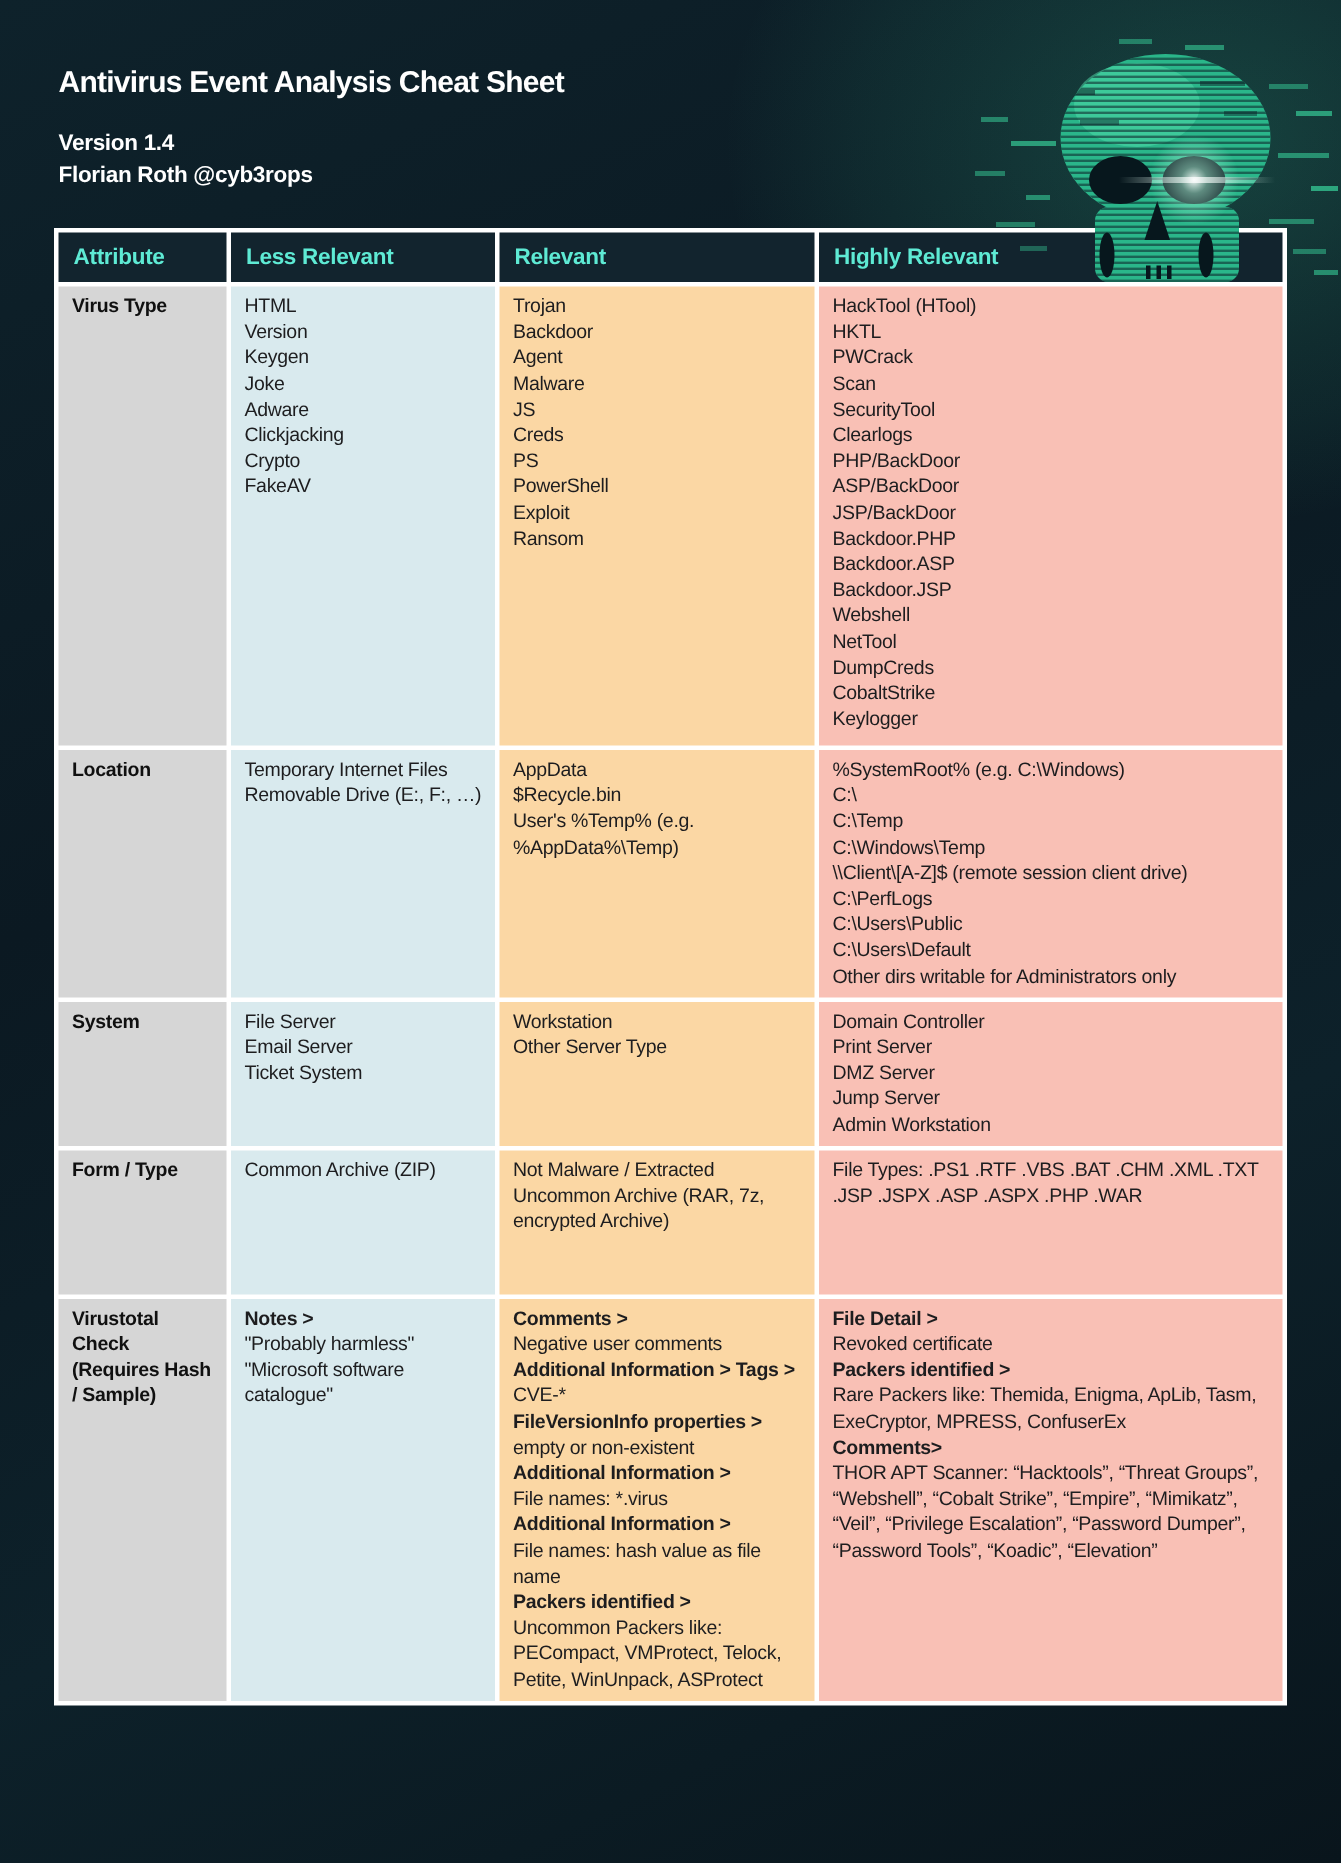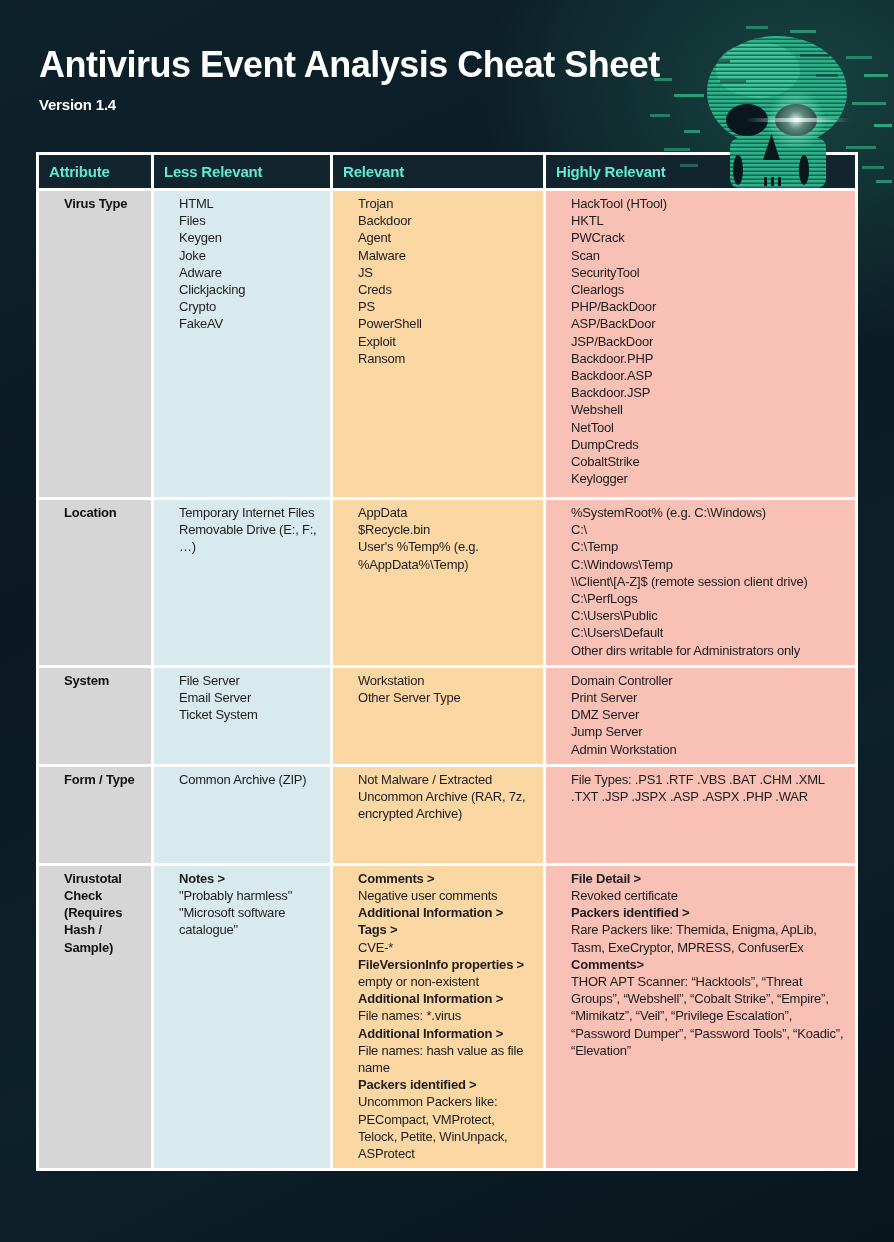--- a/index.html
+++ b/index.html
@@ -6,37 +6,37 @@
   html,body { width:894px; height:1242px; }
   body {
     position:relative; overflow:hidden;
     font-family:"Liberation Sans", sans-serif;
     background:
       radial-gradient(430px 340px at 805px 95px, rgba(61,210,160,.22), rgba(61,210,160,.07) 55%, rgba(0,0,0,0) 75%),
       linear-gradient(155deg,#0e222b 0%,#0b1922 38%,#0d212a 68%,#09151c 100%);
   }
   .skull-wrap { position:absolute; left:650px; top:20px; width:244px; height:172px; z-index:3; pointer-events:none; }
   .header-block { position:absolute; left:39px; top:44px; z-index:2; color:var(--title-text,#ffffff); }
-  .title { font-size:36px; font-weight:700; letter-spacing:-0.5px;text-align:center; }
-  .sub { font-size:15px; font-weight:700; margin-top:10px; letter-spacing:-0.2px; }
+  .title { font-size:20px; font-weight:700; letter-spacing:-0.5px;text-align:center; }
+  .sub { font-size:15px; font-weight:700; margin-top:20px; letter-spacing:-0.2px; }
   .sub + .sub { margin-top:4px; }
 
   table.sheet {
     position:absolute; left:36px; top:152px; width:822px; z-index:2;
     border-collapse:separate; border-spacing:3px;
     background:var(--table-border,#ffffff); table-layout:fixed;
   }
   col.c1{width:112px} col.c2{width:176px} col.c3{width:210px} col.c4{width:309px}
   th {
     background:var(--header-cell-bg,#12242e); color:#5eead4;
     font-size:15px; font-weight:700; text-align:left;
     padding:0 10px; height:33px; vertical-align:middle; letter-spacing:-0.2px;
   }
   td {
-    vertical-align:top; padding:4px 8px 6px 25px;
+    vertical-align:top; padding:4px 8px 6px 9px;
     font-size:13px; line-height:17.2px; letter-spacing:-0.2px;
     color:var(--cell-text,#1d1d1f);
   }
   tbody tr:nth-child(1) td{height:306px}
   tbody tr:nth-child(2) td{height:132px}
   tbody tr:nth-child(3) td{height:41px}
   tbody tr:nth-child(4) td{height:96px}
   tbody tr:nth-child(5) td{height:61px}
   tbody tr:nth-child(6) td{height:26px}
   tbody tr:nth-child(7) td{height:231px}
@@ -108,20 +108,21 @@
       <rect x="140" y="10" width="26" height="3" opacity="0.6"></rect>
     </g>
     <circle cx="146" cy="100" r="30" fill="url(#glare)"></circle>
     <rect x="96" y="98" width="104" height="4" fill="url(#streak)" opacity="0.85"></rect>
   </svg>
 </div>
 
 <div class="header-block">
   <div class="title">Antivirus Event Analysis Cheat Sheet</div>
   <div class="sub">Version 1.4</div>
+  <div class="sub">Florian Roth @cyb3rops</div>
 </div>
 
 <table class="sheet">
   <colgroup>
       <col class="c1">
       <col class="c2">
       <col class="c3">
       <col class="c4">
     </colgroup>
   <thead>
@@ -132,21 +133,21 @@
       <th>Highly Relevant</th>
     </tr>
   </thead>
   <tbody>
       <tr>
         <td class="col-attr">
           <div class="line bold">Virus Type</div>
         </td>
         <td class="col-less">
           <div class="line">HTML</div>
-          <div class="line">Files</div>
+          <div class="line">Version</div>
           <div class="line">Keygen</div>
           <div class="line">Joke</div>
           <div class="line">Adware</div>
           <div class="line">Clickjacking</div>
           <div class="line">Crypto</div>
           <div class="line">FakeAV</div>
         </td>
         <td class="col-rel">
           <div class="line">Trojan</div>
           <div class="line">Backdoor</div>

